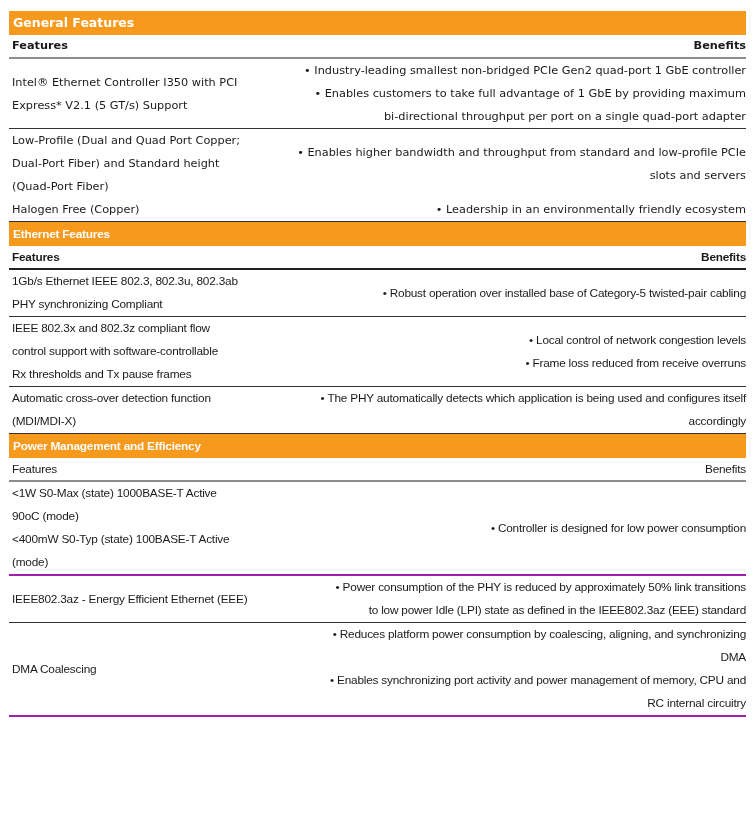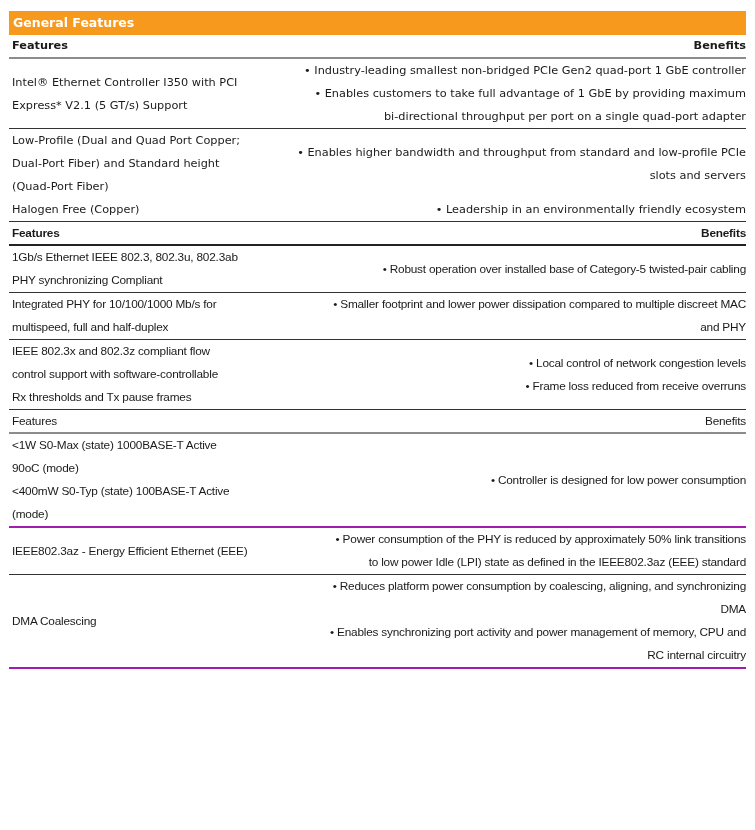--- a/index.html
+++ b/index.html
@@ -67,57 +67,63 @@
         <td class="cell-lines">
           <div>Halogen Free (Copper)</div>
         </td>
         <td class="c2 cell-lines">
           <div>• Leadership in an environmentally friendly ecosystem</div>
         </td>
       </tr>
     </tbody>
 
     <tbody class="ff-narrow">
+      <tr class="section-title">
+        <td colspan="2">Ethernet Features</td>
+      </tr>
       <tr class="subhead black">
         <td>Features</td>
         <td class="c2">Benefits</td>
       </tr>
       <tr class="row">
         <td class="cell-lines">
           <div>1Gb/s Ethernet IEEE 802.3, 802.3u, 802.3ab</div>
           <div>PHY synchronizing Compliant</div>
         </td>
         <td class="c2 cell-lines">
           <div>• Robust operation over installed base of Category-5 twisted-pair cabling</div>
         </td>
       </tr>
       <tr class="row">
         <td class="cell-lines">
-          <div>Integrated PHY for 10/100/1000 Mb/s for</div>
-          <div>multispeed, full  and half-duplex</div>
-        </td>
-        <td class="c2 cell-lines">
-          <div>• Smaller footprint and lower power dissipation compared to multiple discreet MAC</div>
-          <div>and PHY</div>
-        </td>
-      </tr>
-      <tr class="row">
-        <td class="cell-lines">
           <div>IEEE 802.3x and 802.3z compliant flow</div>
           <div>control support with software-controllable</div>
           <div>Rx thresholds and Tx pause frames</div>
         </td>
         <td class="c2 cell-lines">
           <div>• Local control of network congestion levels</div>
           <div>• Frame loss reduced from receive overruns</div>
         </td>
       </tr>
+      <tr class="row">
+        <td class="cell-lines">
+          <div>Automatic cross-over detection function</div>
+          <div>(MDI/MDI-X)</div>
+        </td>
+        <td class="c2 cell-lines">
+          <div>• The PHY automatically detects which application is being used and configures itself</div>
+          <div>accordingly</div>
+        </td>
+      </tr>
     </tbody>
 
     <tbody class="ff-narrow">
+      <tr class="section-title">
+        <td colspan="2">Power Management and Efficiency</td>
+      </tr>
       <tr class="subhead normal gray">
         <td>Features</td>
         <td class="c2">Benefits</td>
       </tr>
       <tr class="row last">
         <td class="cell-lines">
           <div>&lt;1W S0-Max (state) 1000BASE-T Active</div>
           <div>90oC (mode)</div>
           <div>&lt;400mW S0-Typ (state) 100BASE-T Active</div>
           <div>(mode)</div>

